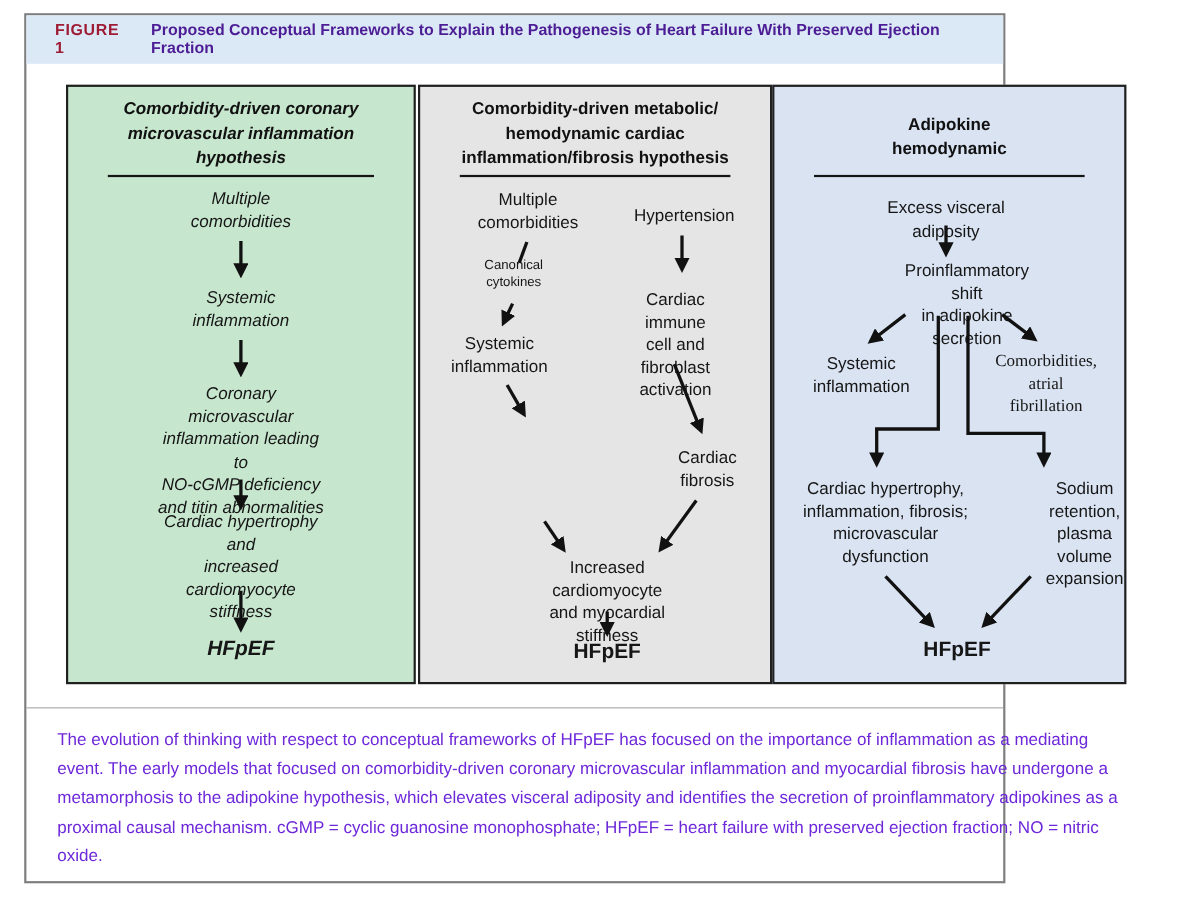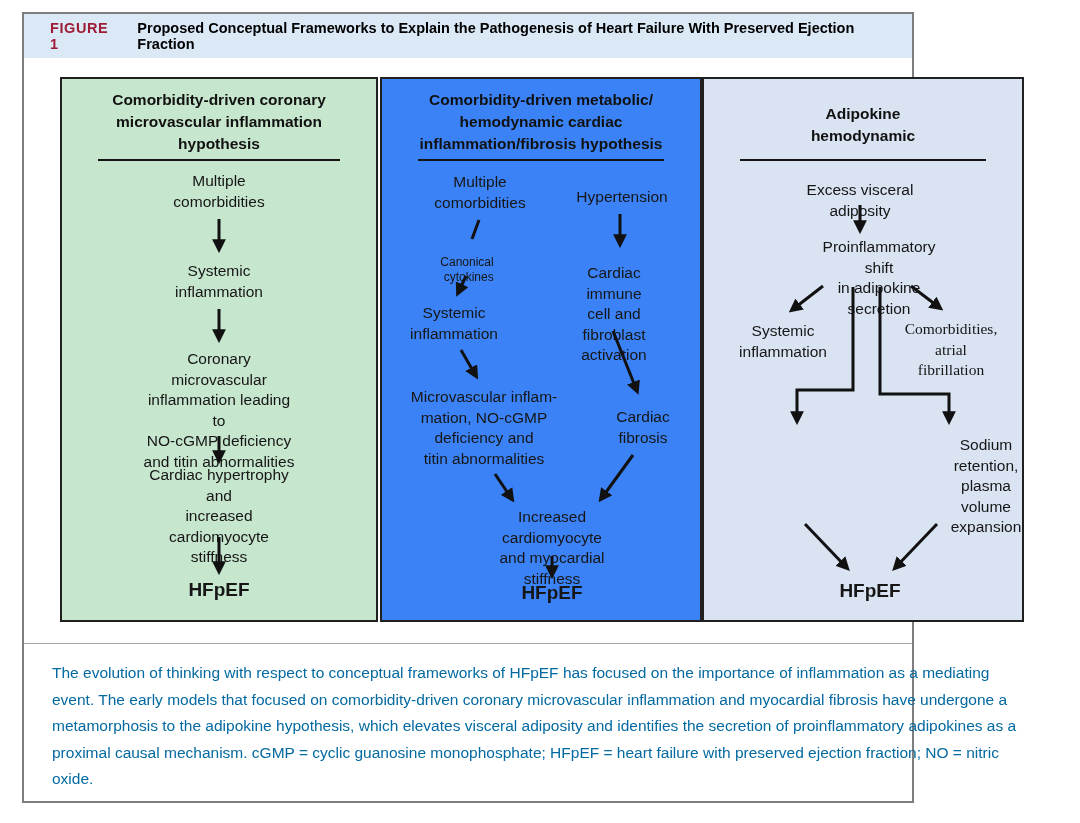--- a/index.html
+++ b/index.html
@@ -6,26 +6,26 @@
   html,body { width:1080px; height:823px; background:#ffffff; font-family:"Liberation Sans", sans-serif; }
   .page { position:relative; width:1080px; height:823px; background:#ffffff; overflow:hidden; }
 
   .figure { position:absolute; left:22px; top:12px; width:892px; height:791px;
             border:2px solid #7e7e7e; background:#ffffff; }
 
   
   .fig-header { position:absolute; left:0; top:0; right:0; height:44px; background:#dbe8f5;
                 display:flex; align-items:center; padding-left:26px; }
   .fig-label { color:#9e1c35; font-weight:bold; font-size:14.5px; letter-spacing:0.6px; margin-right:16px; }
-  .fig-title { color:#000000; font-weight:bold; font-size:14.5px; }
+  .fig-title { color:#4c1d95; font-weight:bold; font-size:14.5px; }
 
   
   .panel { position:absolute; top:63px; height:545px; border:2px solid #202020; }
-  .panel-green { left:36px;  width:318px; background:#c7e6ce; }
-  .panel-peach { left:356px; width:322px; background:#3b82f6; }
+  .panel-green { left:36px;  width:318px; background:#c7e6ce;font-style:italic; }
+  .panel-peach { left:356px; width:322px; background:#e5e5e5; }
   .panel-blue  { left:678px; width:322px; background:#d9e3f2; }
 
   .panel-title { position:absolute; top:10px; left:0; right:0; text-align:center;
                  font-weight:bold; font-size:15.5px; line-height:22px; white-space:pre-line; color:#111; }
   .panel-blue .panel-title { top:24px; }
   .title-rule { position:absolute; top:80px; left:36px; right:36px; height:2px; background:#141414; }
 
   .node { position:absolute; transform:translateX(-50%); text-align:center; white-space:pre-line;
           font-size:15.5px; line-height:20.5px; color:#161616; }
   .node-sm { font-size:12px; line-height:15px; }
@@ -37,41 +37,41 @@
   
   .g-n0 { left:157px; top:92px;  }
   .g-n1 { left:157px; top:182px; }
   .g-n2 { left:157px; top:270px; }
   .g-n3 { left:157px; top:386px; }
   .g-n4 { left:157px; top:500px; }
 
   
   .p-n0 { left:98px;  top:93px;  }
   .p-n1 { left:240px; top:108px;text-align:right; }
-  .p-nc { left:85px;  top:176px;text-align:right; }
+  .p-nc { left:85px;  top:155px; }
   .p-n2 { left:72px;  top:224px; }
   .p-n3 { left:232px; top:184px; }
   .p-n4 { left:102px; top:308px; }
   .p-n5 { left:261px; top:328px; }
   .p-n6 { left:170px; top:428px; }
   .p-n7 { left:170px; top:503px; }
 
   
   .b-n0 { left:156px; top:101px; }
   .b-n1 { left:175px; top:158px; }
   .b-n2 { left:79px;  top:242px; }
   .b-n3 { left:247px; top:240px;font-family:Liberation Serif, serif; }
   .b-n4 { left:101px; top:356px; }
   .b-n5 { left:249px; top:356px;margin-left:33px; }
   .b-n6 { left:166px; top:501px; }
 
   
   .divider { position:absolute; left:0; right:0; top:629px; height:1px; background:#a6a6a6; }
   .caption { position:absolute; left:28px; top:646px; width:992px; font-size:15.5px;
-             line-height:26.5px; color:#0369a1; white-space:pre-line; }
+             line-height:26.5px; color:#6d28d9; white-space:pre-line; }
 </style>
 </head>
 <body>
 
 <div class="page">
   <svg width="0" height="0" style="position:absolute">
     <defs>
       <marker id="ah" viewBox="0 0 10 10" refX="7" refY="5" markerWidth="4.6" markerHeight="4.6" orient="auto-start-reverse">
         <path d="M0,0 L10,5 L0,10 z" fill="#111" stroke="none"></path>
       </marker>
@@ -118,24 +118,20 @@
       <div class="node p-n0">Multiple
 comorbidities</div>
       <div class="node p-n1">Hypertension</div>
       <div class="node p-nc node-sm">Canonical
 cytokines</div>
       <div class="node p-n2">Systemic
 inflammation</div>
       <div class="node p-n3">Cardiac immune
 cell and fibroblast
 activation</div>
-      <div class="node p-n4">Microvascular inflam-
-mation, NO-cGMP
-deficiency and
-titin abnormalities</div>
       <div class="node p-n5">Cardiac
 fibrosis</div>
       <div class="node p-n6">Increased cardiomyocyte
 and myocardial stiffness</div>
       <div class="node p-n7 hfpef">HFpEF</div>
       <svg class="arrows" viewBox="0 0 318 541">
         <line x1="97" y1="141" x2="90" y2="160"></line>
         <line x1="84" y1="197" x2="76" y2="214" marker-end="url(#ah)"></line>
         <line x1="238" y1="135" x2="238" y2="165" marker-end="url(#ah)"></line>
         <line x1="79" y1="271" x2="94" y2="297" marker-end="url(#ah)"></line>
@@ -151,20 +147,24 @@
 hemodynamic</div>
       <div class="title-rule"></div>
       <div class="node b-n0">Excess visceral adiposity</div>
       <div class="node b-n1">Proinflammatory shift
 in adipokine secretion</div>
       <div class="node b-n2">Systemic
 inflammation</div>
       <div class="node b-n3">Comorbidities,
 atrial
 fibrillation</div>
+      <div class="node b-n4">Cardiac hypertrophy,
+inflammation, fibrosis;
+microvascular
+dysfunction</div>
       <div class="node b-n5">Sodium
 retention,
 plasma volume
 expansion</div>
       <div class="node b-n6 hfpef">HFpEF</div>
       <svg class="arrows" viewBox="0 0 318 541">
         <line x1="156" y1="126" x2="156" y2="151" marker-end="url(#ah)"></line>
         <line x1="119" y1="207" x2="88" y2="231" marker-end="url(#ah)"></line>
         <line x1="207" y1="207" x2="236" y2="229" marker-end="url(#ah)"></line>
         <path d="M149,208 L149,311 L93,311 L93,342" marker-end="url(#ah)"></path>

